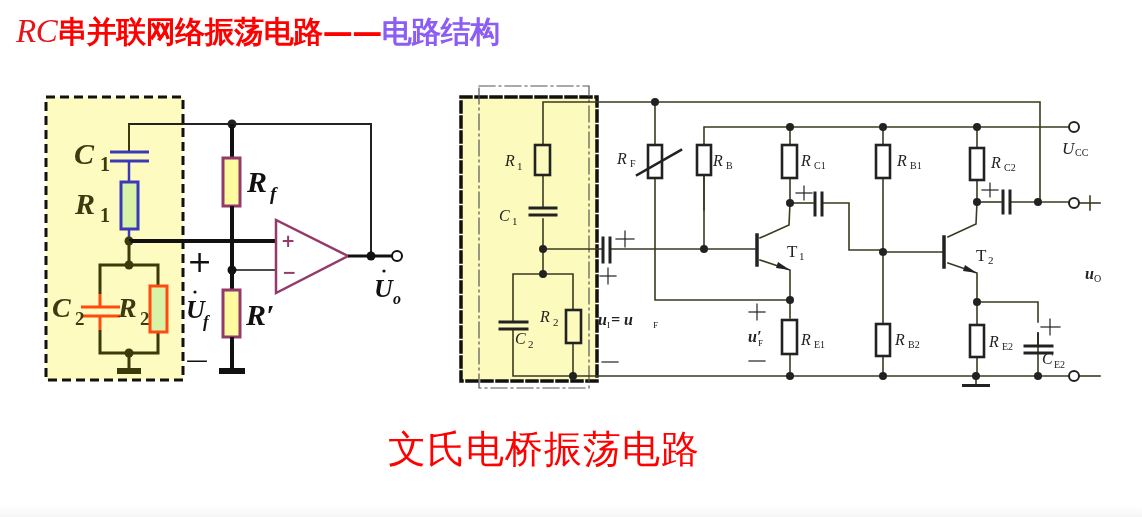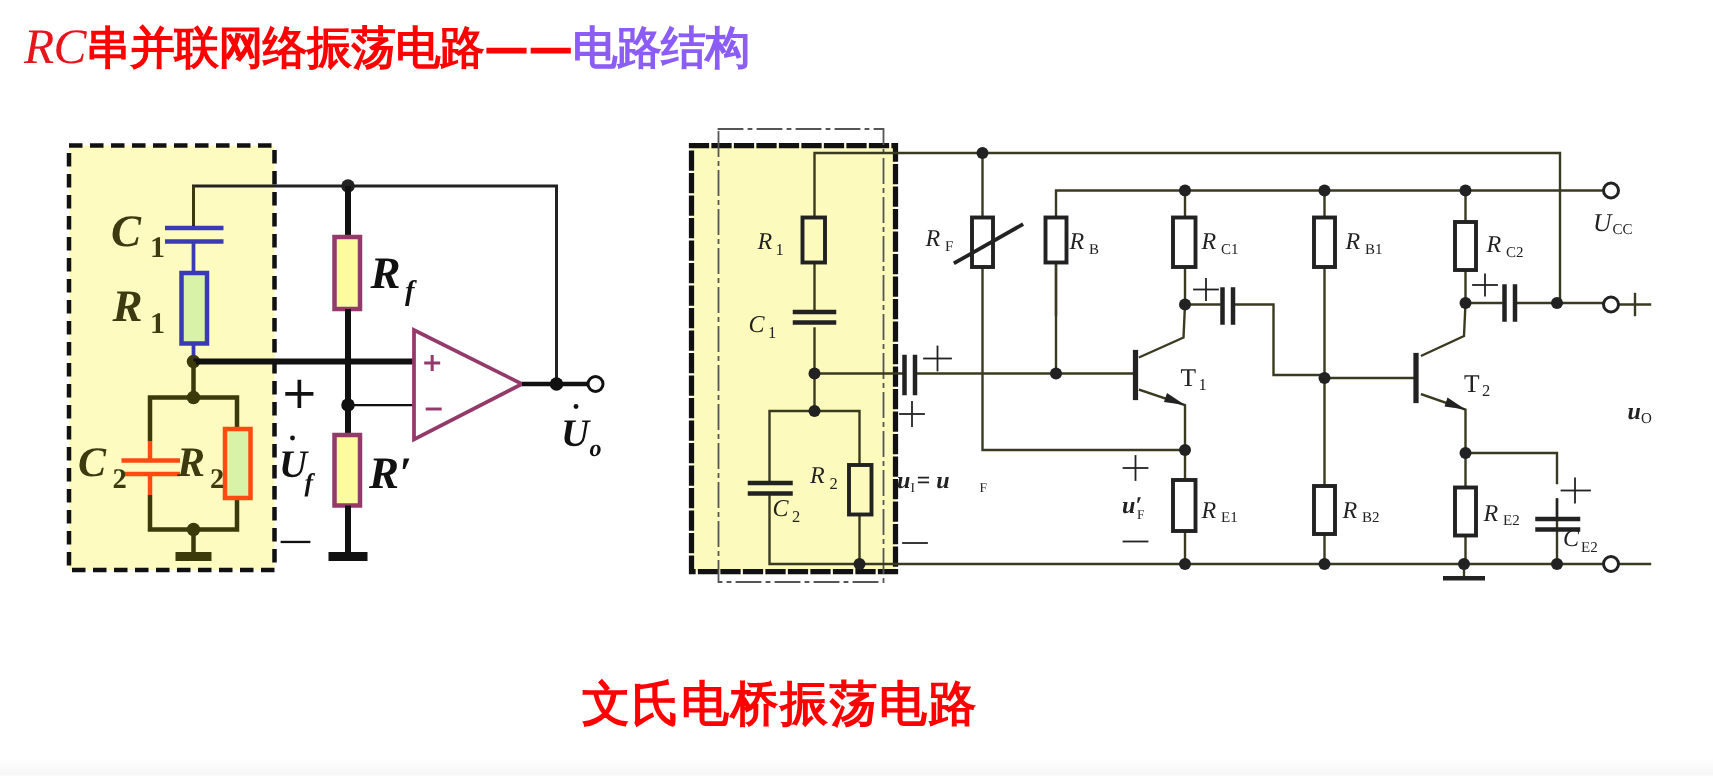--- a/index.html
+++ b/index.html
@@ -1,19 +1,19 @@
 <!DOCTYPE html>
 <html><head>
 <meta charset="utf-8">
 <style>
   html, body { margin:0; padding:0; background:#ffffff; }
   body { width:1142px; height:517px; position:relative; overflow:hidden; font-family:"DejaVu Sans", sans-serif; }
   .title { position:absolute; left:16px; top:12px; font-size:30px; font-weight:bold; white-space:nowrap; letter-spacing:-0.5px; }
   .title .rc { font-family:"Liberation Serif", serif; font-style:italic; font-weight:normal; font-size:33px; }
-  .subtitle { position:absolute; left:388px; top:448px; font-size:32px; font-weight:bold; white-space:nowrap; letter-spacing:1px; }
+  .subtitle { position:absolute; left:388px; top:424px; font-size:38px; font-weight:normal; white-space:nowrap; letter-spacing:1px; }
   svg { position:absolute; left:0; top:0; }
   .bottom-strip { position:absolute; left:0; top:505px; width:1142px; height:12px; background:linear-gradient(#ffffff,#f6f6f6); }
 </style>
 </head>
 <body>
 
 <div class="title">
   <span class="rc" style="color:#e8141c">RC</span><span style="color:#ff0000">串并联网络振荡电路</span><span style="color:#ff0000">——</span><span style="color:#8b5cf6">电路结构</span>
 </div>
 

